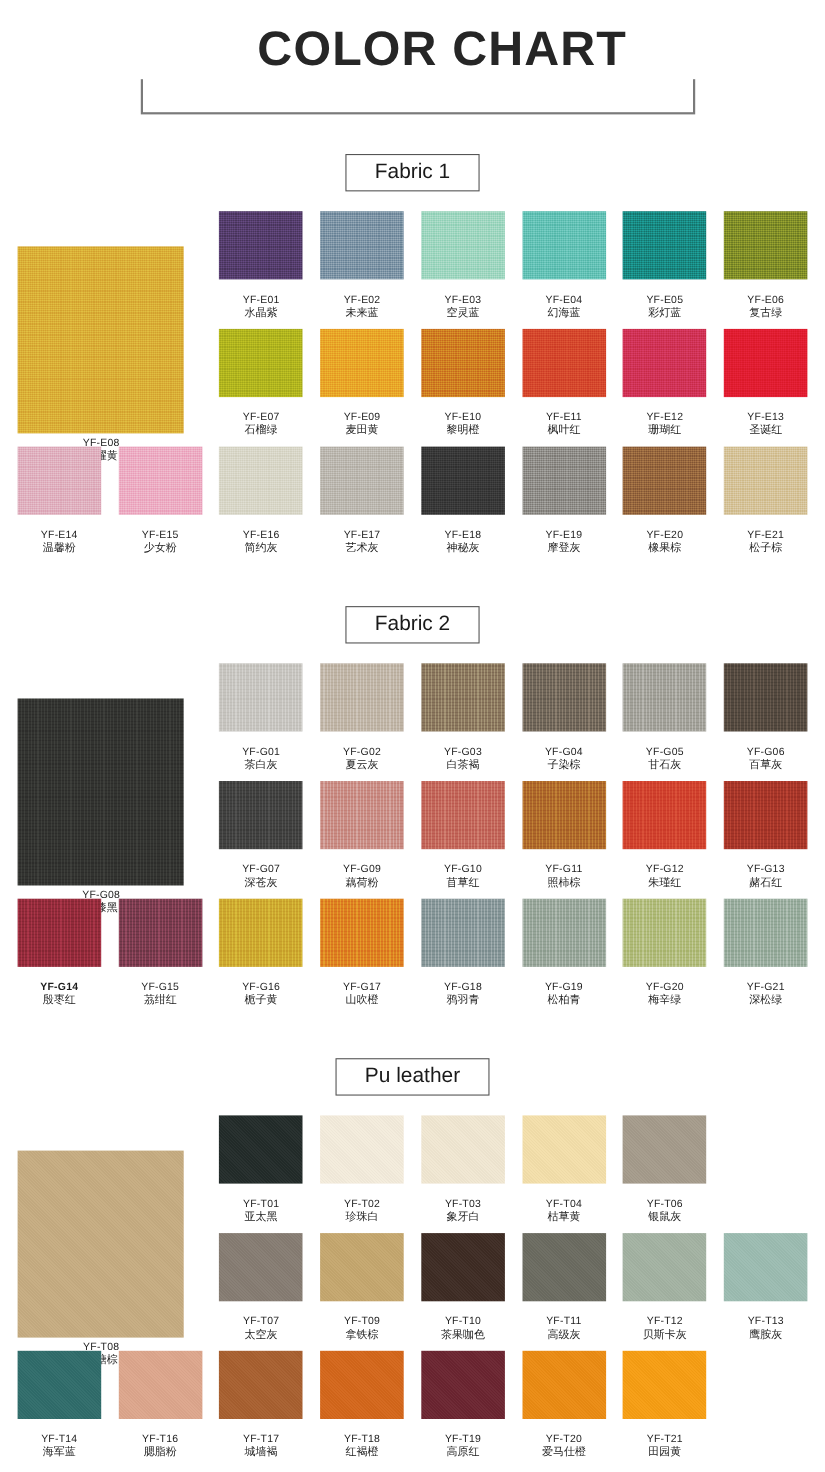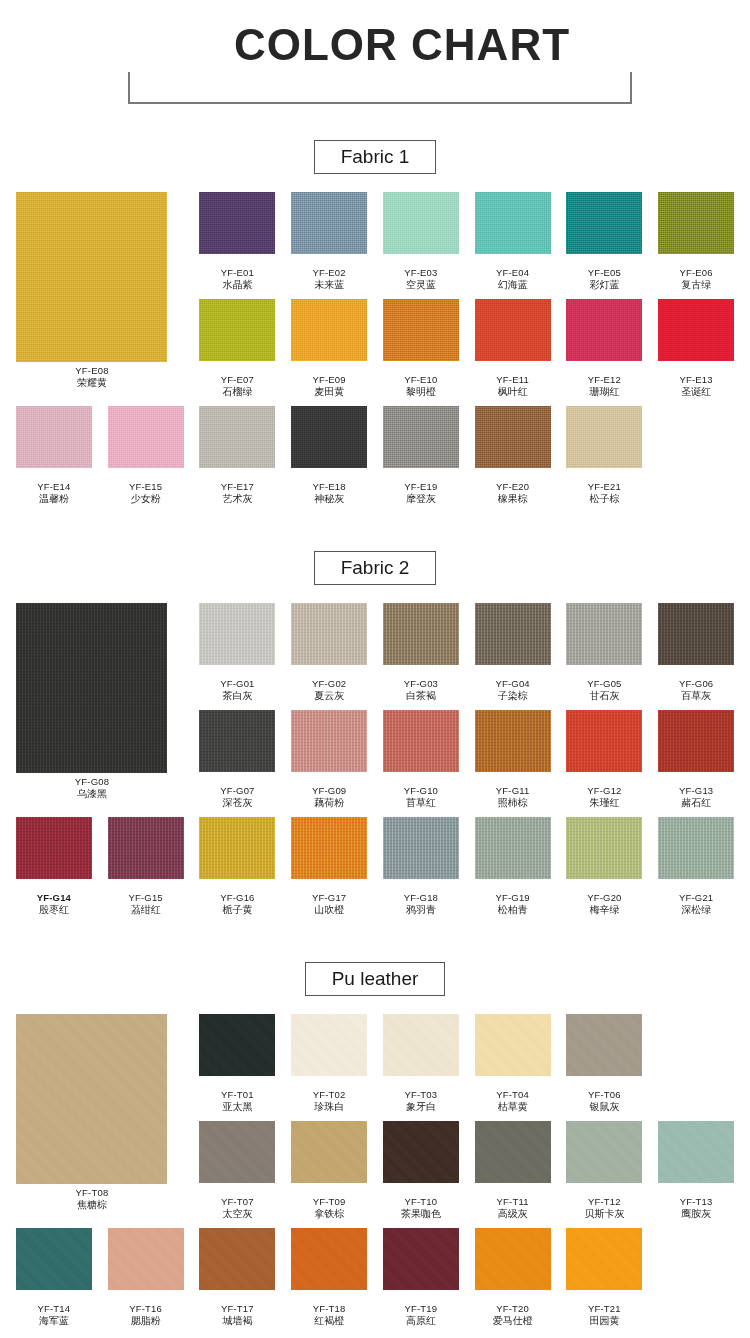--- a/index.html
+++ b/index.html
@@ -108,20 +108,21 @@
     font-size: 10px;
     color: #1d1d1d;
     white-space: nowrap;
     font-family: "DejaVu Sans", "Liberation Sans", sans-serif;
   }
 
   
   .hero-holder {
     position: absolute;
     width: 168px;
+    margin-top: 32px;
   }
   .hero-chip {
     width: 151px;
     height: 170px;
     margin-left: 8px;
     position: relative;
     overflow: hidden;
   }
   .hero-cap {
     width: 168px;
@@ -283,20 +284,27 @@
             <div class="cap">
               <div class="code">YF-E14</div>
               <div class="name">温馨粉</div>
             </div>
           </div>
           <div class="cell">
             <div class="chip tex-weave" style="background: rgb(236, 171, 194);"></div>
             <div class="cap">
               <div class="code">YF-E15</div>
               <div class="name">少女粉</div>
+            </div>
+          </div>
+          <div class="cell">
+            <div class="chip tex-weave" style="background: rgb(216, 214, 199);"></div>
+            <div class="cap">
+              <div class="code">YF-E16</div>
+              <div class="name">简约灰</div>
             </div>
           </div>
           <div class="cell">
             <div class="chip tex-weave" style="background: rgb(187, 183, 175);"></div>
             <div class="cap">
               <div class="code">YF-E17</div>
               <div class="name">艺术灰</div>
             </div>
           </div>
           <div class="cell">

